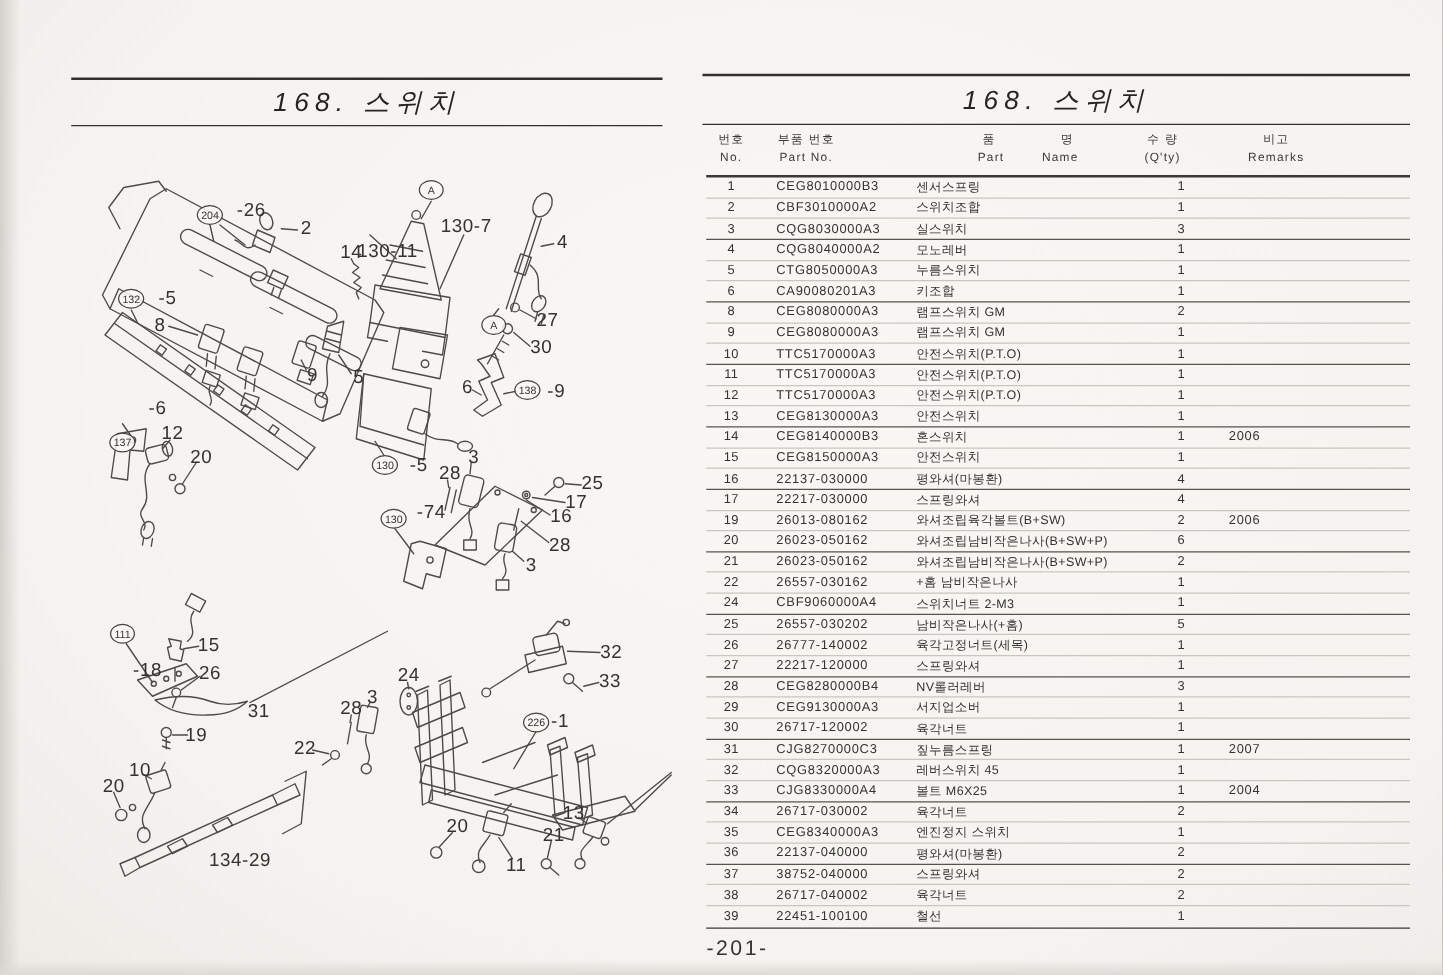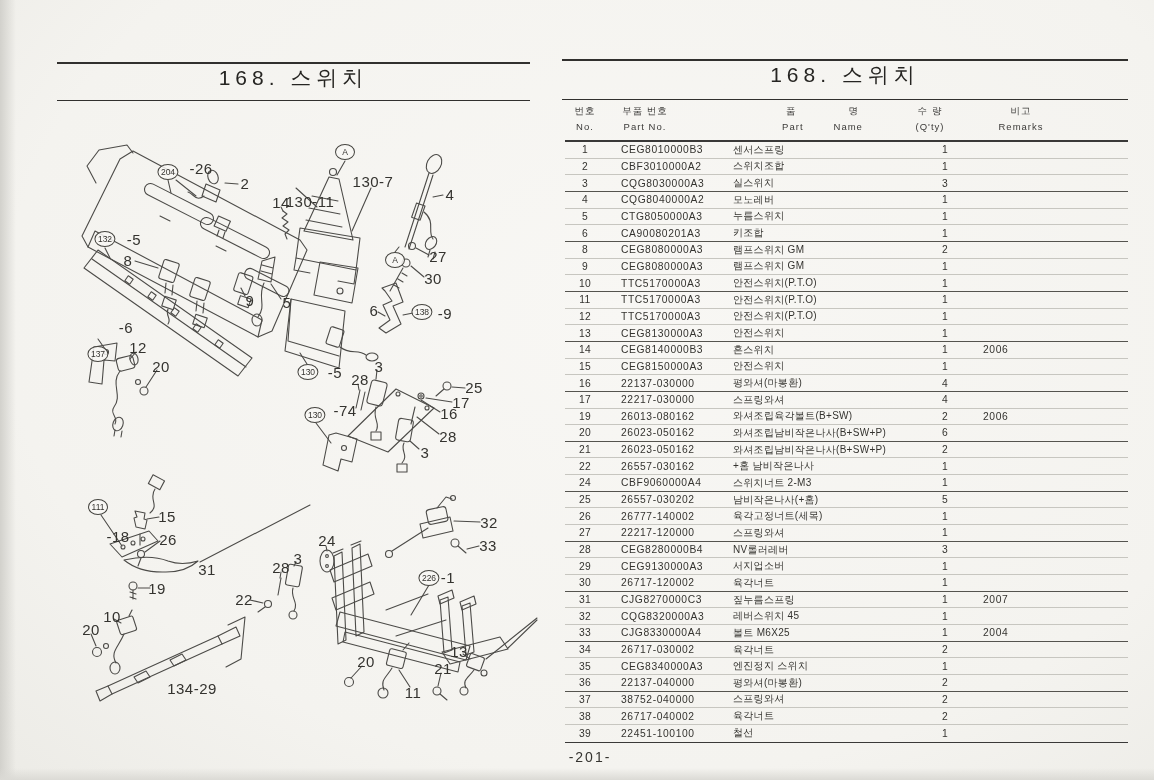--- a/index.html
+++ b/index.html
@@ -6,21 +6,21 @@
   body{width:1154px;height:780px;background:#9a9a96;font-family:"Liberation Sans","DejaVu Sans",sans-serif;}
   .page{position:relative;width:1154px;height:780px;overflow:hidden;color:#2e2d2b;
         background:radial-gradient(ellipse at 55% 40%, #f8f7f4 0%, #f4f3ef 70%, #ecebe6 100%);}
   .page::before{content:"";position:absolute;left:0;top:0;bottom:0;width:16px;
         background:linear-gradient(90deg,#d2d1cc,rgba(246,245,241,0));pointer-events:none;z-index:5;}
   .page::after{content:"";position:absolute;left:0;right:0;bottom:0;height:12px;
         background:linear-gradient(0deg,#dbdad5,rgba(246,245,241,0));pointer-events:none;z-index:5;}
 
   
   .title-block{position:absolute;border-top:2px solid #31302e;border-bottom:1.5px solid #31302e;
-        display:flex;justify-content:center;}
+        display:flex;align-items:center;justify-content:center;font-style:italic;}
   .title-block.left{left:57px;top:62px;width:473px;height:36px;}
   .title-block.right{left:562px;top:59px;width:566px;height:38px;}
   .title-text{font-size:21px;letter-spacing:5px;color:#262522;}
 
   
   .parts-table{position:absolute;left:565px;top:97px;width:563px;}
   .thead{height:43px;border-bottom:2.5px solid #3a3938;display:flex;align-items:stretch;
         font-size:9.5px;color:#3b3a38;}
   .hcell{display:flex;flex-direction:column;justify-content:center;gap:3px;box-sizing:border-box;}
   .hcell .ln{display:flex;justify-content:center;gap:4px;letter-spacing:1px;}
@@ -48,21 +48,21 @@
   .diagram{position:absolute;left:0;top:0;width:560px;height:780px;}
   .diagram svg{position:absolute;left:0;top:0;}
   .callout-layer{position:absolute;left:0;top:0;width:560px;height:780px;z-index:3;}
   .callout{position:absolute;transform:translate(-50%,-50%);font-size:15px;color:#34332f;
         white-space:nowrap;letter-spacing:0.5px;}
   .callout.circled{border:1.2px solid #45443f;border-radius:50%;min-width:13px;height:14px;
         padding:0 2.5px;display:flex;align-items:center;justify-content:center;
         font-size:8.5px;letter-spacing:0;background:rgba(248,247,244,0.85);}
 
   .page-number{position:absolute;left:540px;top:749px;width:100px;text-align:center;
-        font-size:14px;letter-spacing:2px;color:#34332f;}
+        font-size:17px;letter-spacing:2px;color:#34332f;}
 </style>
 </head>
 <body>
 
 <div class="page">
 
   <div class="title-block left">
     <span class="title-text">168. 스위치</span>
   </div>
 

